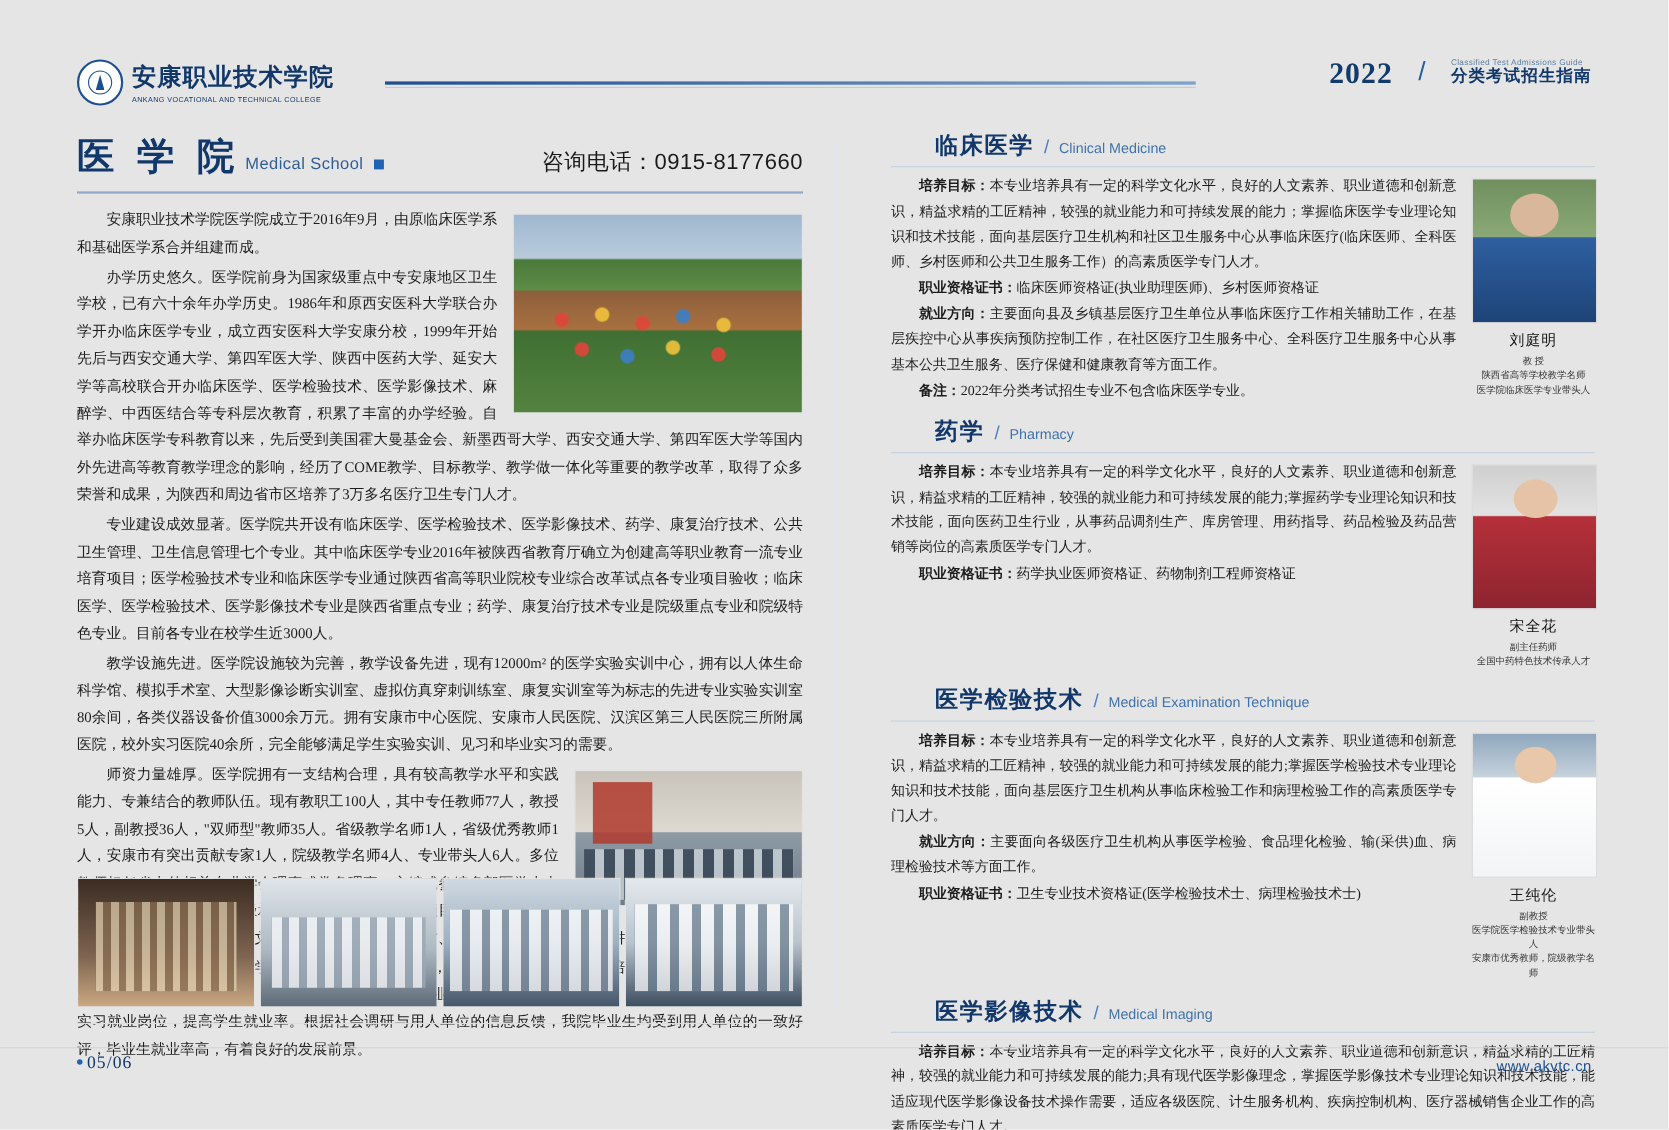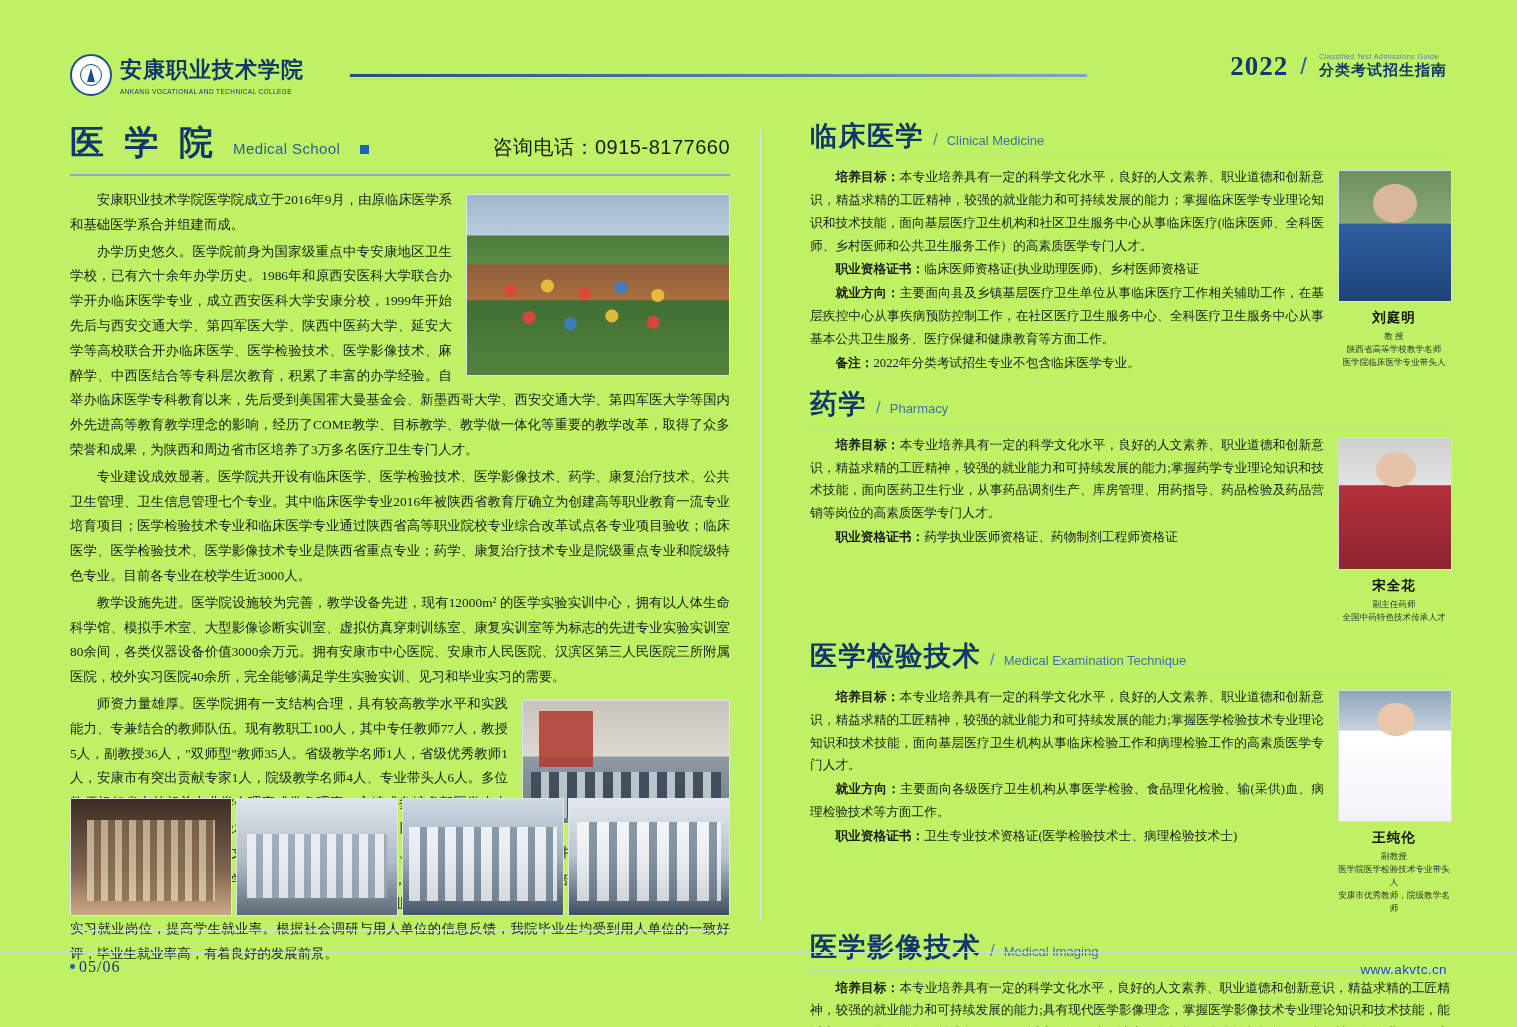--- a/index.html
+++ b/index.html
@@ -8,21 +8,21 @@
     background: #ffffff;
   }
   body {
     font-family: "Liberation Sans", sans-serif;
     color: #222;
   }
   .page {
     position: relative;
     width: 1517px;
     height: 1027px;
-    background: #bef264;
+    background: #e5e5e5;
     overflow: hidden;
   }
 
   
   .header {
     position: absolute;
     top: 52px;
     left: 70px;
     right: 70px;
     height: 48px;
@@ -98,21 +98,21 @@
     top: 27px;
     height: 1px;
     background: #b9cde2;
   }
   .header-right {
     position: absolute;
     right: 0;
     top: 0;
     display: flex;
     align-items: flex-end;
-    gap: 12px;
+    gap: 23px;
   }
   .year {
     font-family: "Liberation Serif", serif;
     font-size: 27px;
     font-weight: bold;
     color: #123a6b;
     letter-spacing: 1px;
     line-height: 1;
   }
   .year-slash {
@@ -157,21 +157,21 @@
     top: 130px;
     width: 1px;
     height: 790px;
     background: #dfe6ee;
   }
 
   
   .school-title-row {
     display: flex;
     align-items: baseline;
-    gap: 14px;
+    gap: 4px;
   }
   .school-title-cn {
     font-family: "Liberation Serif", serif;
     font-size: 34px;
     font-weight: bold;
     color: #12386b;
     letter-spacing: 6px;
   }
   .school-title-en {
     font-size: 15px;
@@ -330,24 +330,25 @@
     margin-bottom: 10px;
     position: relative;
   }
   .major-head {
     display: flex;
     align-items: baseline;
     gap: 9px;
   }
   .major-cn {
     font-family: "Liberation Serif", serif;
-    font-size: 27px;
+    font-size: 21px;
     font-weight: bold;
     color: #12386b;
     letter-spacing: 1.5px;
+    margin-left: 40px;
   }
   .major-slash {
     color: #4a7fbe;
     font-size: 17px;
   }
   .major-en {
     font-size: 13px;
     color: #3e72ad;
   }
   .major-rule {
@@ -396,21 +397,21 @@
   }
   .pic-c { background: linear-gradient(to bottom, #8fa7bd 0%, #c6d2dc 30%, #ffffff 31%, #f2f4f6 100%); }
   .pic-c::after {
     content: "";
     position: absolute; left: 34%; top: 9%; width: 34%; height: 26%;
     border-radius: 50%; background: #e8c7aa;
   }
   .portrait .name {
     font-family: "Liberation Serif", serif;
     font-size: 13.5px;
-    font-weight: bold;
+    font-weight: normal;
     color: #111;
     margin-top: 4px;
     letter-spacing: 1px;
   }
   .portrait .meta {
     font-size: 8.6px;
     color: #333;
     line-height: 1.5;
   }
 

